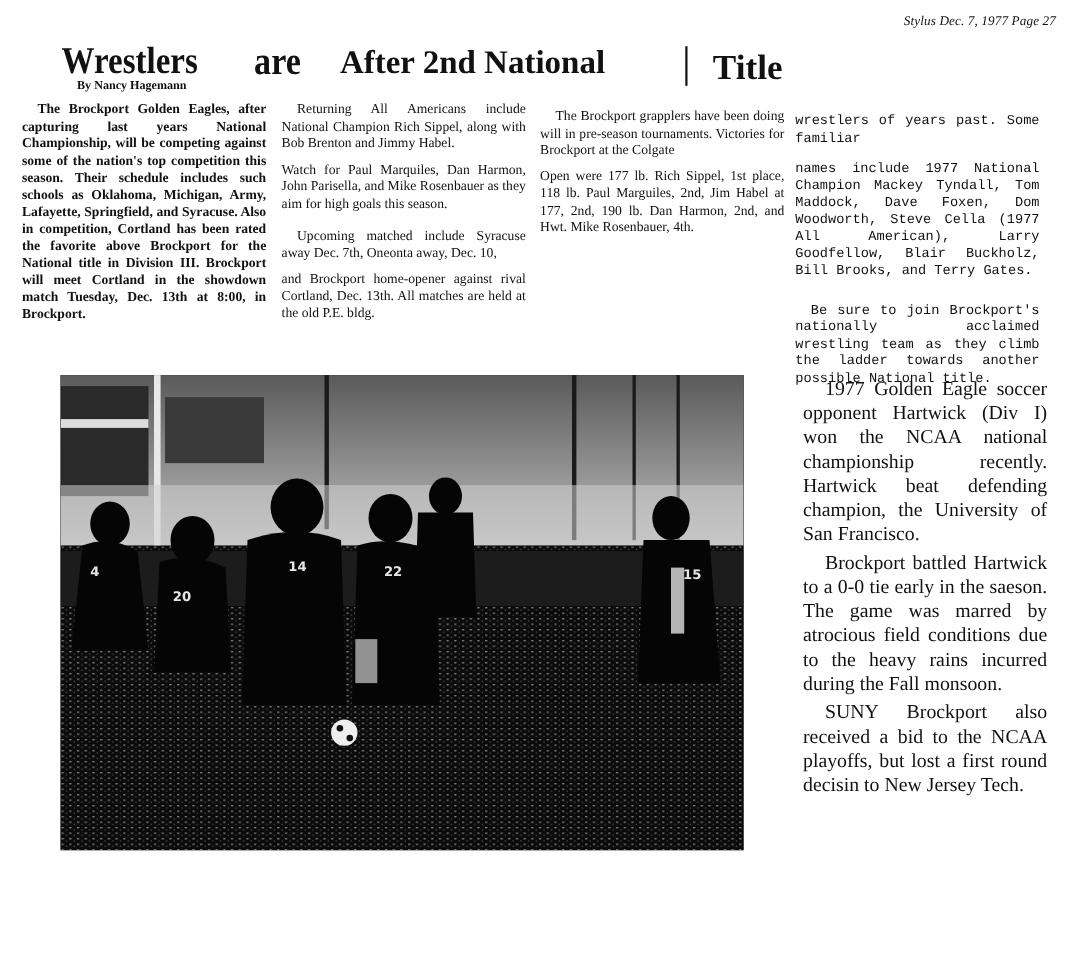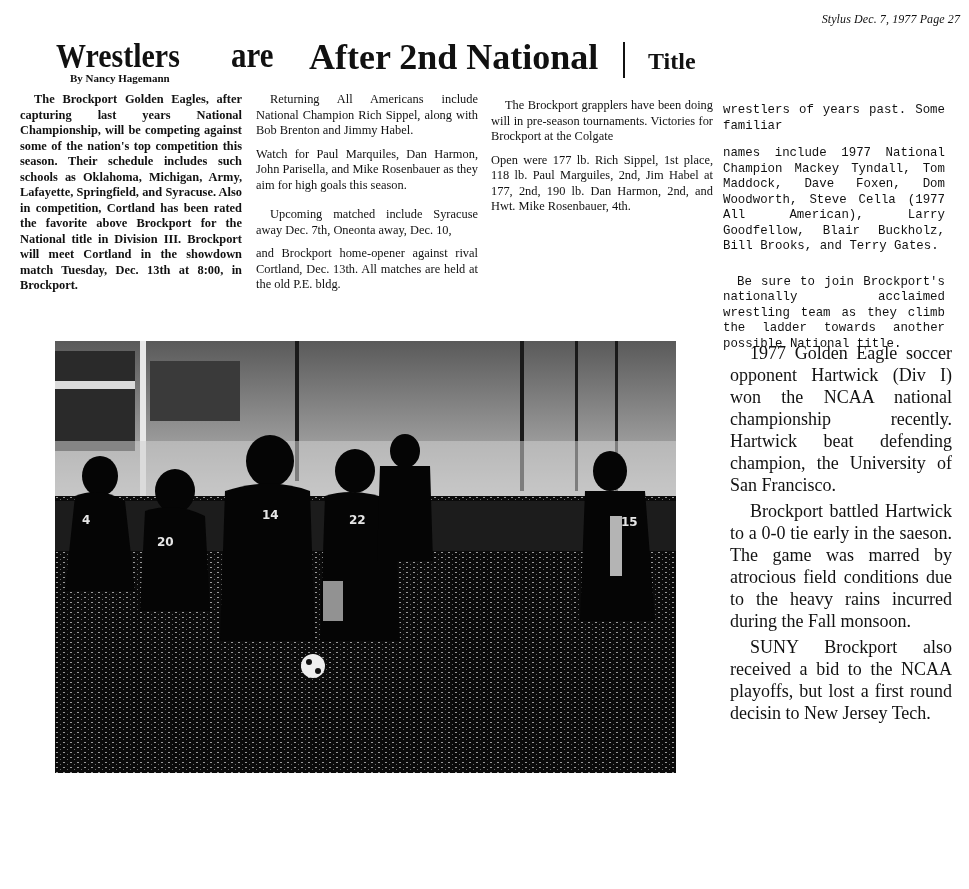--- a/index.html
+++ b/index.html
@@ -12,23 +12,23 @@
     left: 790px; top: 12px; width: 170px; text-align: right;
     font-style: italic; font-size: 12px; letter-spacing: 0.1px;
   }
   .headline {
     left: 56px; top: 34px; height: 44px; white-space: nowrap;
     font-weight: bold; font-size: 30px; line-height: 38px;
   }
   .headline span { position: absolute; top: 0; }
   .hl-w1 { left: 0; font-size: 30px; transform: scaleY(1.15); transform-origin: top left; }
   .hl-w2 { left: 175px; font-size: 31px; transform: scaleY(1.15); transform-origin: top left; }
-  .hl-w3 { left: 253px; font-size: 36px; top: 4px !important; }
+  .hl-w3 { left: 253px; font-size: 30px; top: 4px !important; }
   .hl-rule { left: 567px; top: 8px !important; width: 2px; height: 36px; background: #111; }
-  .hl-w4 { left: 592px; font-size: 24px; top: 8px !important; }
+  .hl-w4 { left: 592px; font-size: 32px; top: 8px !important; }
   .byline { left: 70px; top: 72px; font-weight: bold; font-size: 11px; }
   .col {
     font-size: 12.4px; line-height: 15.5px; text-align: justify;
   }
   .col p { margin: 0; text-indent: 14px; }
   .col p.gap { margin-top: 8px; }
   .col p.noind { text-indent: 0; }
   .c1 { left: 20px; top: 92px; width: 222px; font-weight: bold; }
   .c2 { left: 256px; top: 92px; width: 222px; }
   .c3 { left: 491px; top: 98px; width: 222px; }

